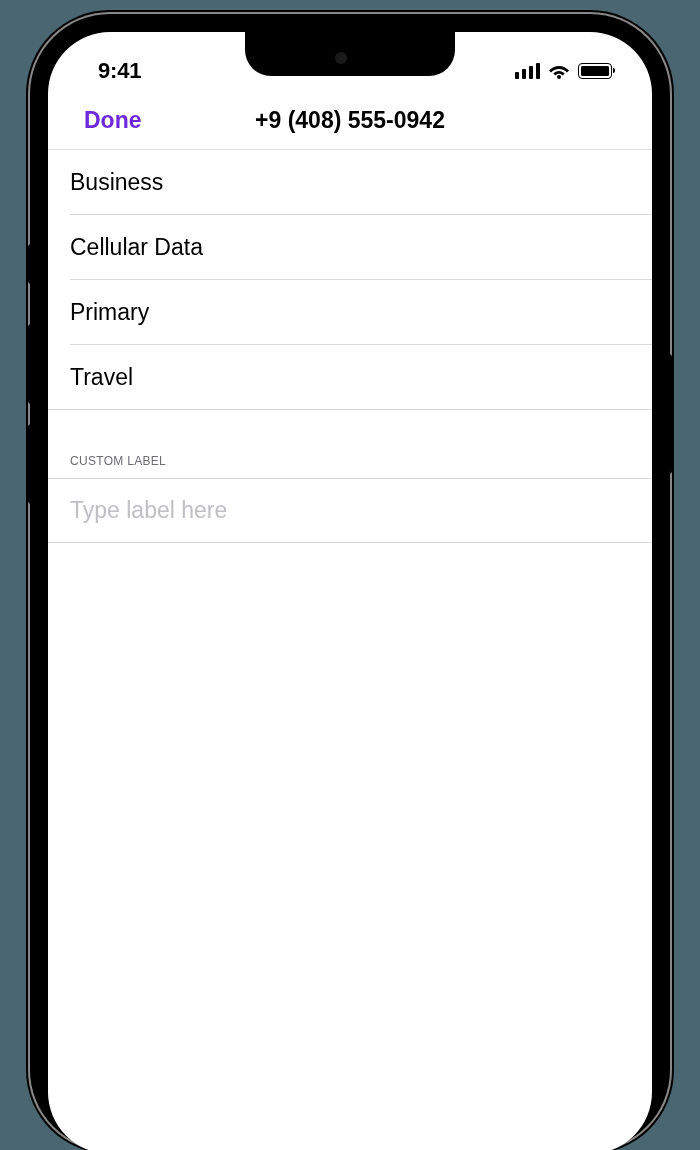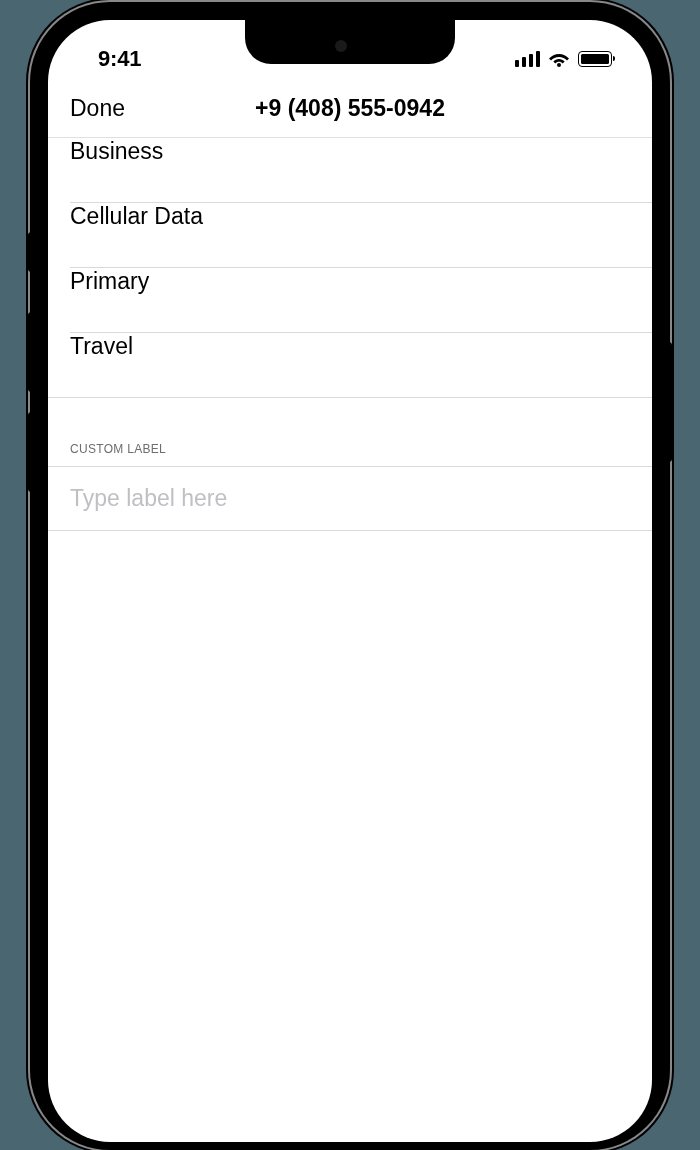--- a/index.html
+++ b/index.html
@@ -13,21 +13,21 @@
       font-family: -apple-system, BlinkMacSystemFont, "Helvetica Neue", sans-serif;
       display: flex;
       justify-content: center;
       padding-top: 0;
       width: 700px;
       height: 1150px;
       overflow: hidden;
     }
     .phone-frame {
       width: 640px;
-      margin-top: 2px;
+      margin-top: 14px;
       background: #000;
       border-radius: 80px;
       padding: 18px;
       position: relative;
       box-shadow: 0 0 0 2px #888, 0 0 0 4px #000;
     }
     .phone-screen {
       background: #fff;
       border-radius: 62px;
       width: 100%;
@@ -126,40 +126,40 @@
     }
     .nav-bar {
       height: 58px;
       display: flex;
       align-items: center;
       position: relative;
       padding: 0 22px;
       border-bottom: 1px solid rgba(0,0,0,0.12);
     }
     .nav-done {
-      color: #000000;
-      font-size: 23px;
-      font-weight: 400;
-      position: absolute;
-      left: 22px;
+      color: #6d28d9;
+      font-size: 23px;
+      font-weight: 700;
+      position: absolute;
+      left: 36px;
     }
     .nav-title {
       font-size: 23px;
       font-weight: 600;
       position: absolute;
       left: 50%;
       transform: translateX(-50%);
       white-space: nowrap;
     }
     .list {
       background: #fff;
     }
     .list-row {
       display: flex;
-      align-items: flex-start;
+      align-items: center;
       justify-content: space-between;
       padding: 0 22px;
       height: 65px;
       font-size: 23px;
       color: #000;
       position: relative;
     }
     .list-row::after {
       content: "";
       position: absolute;

